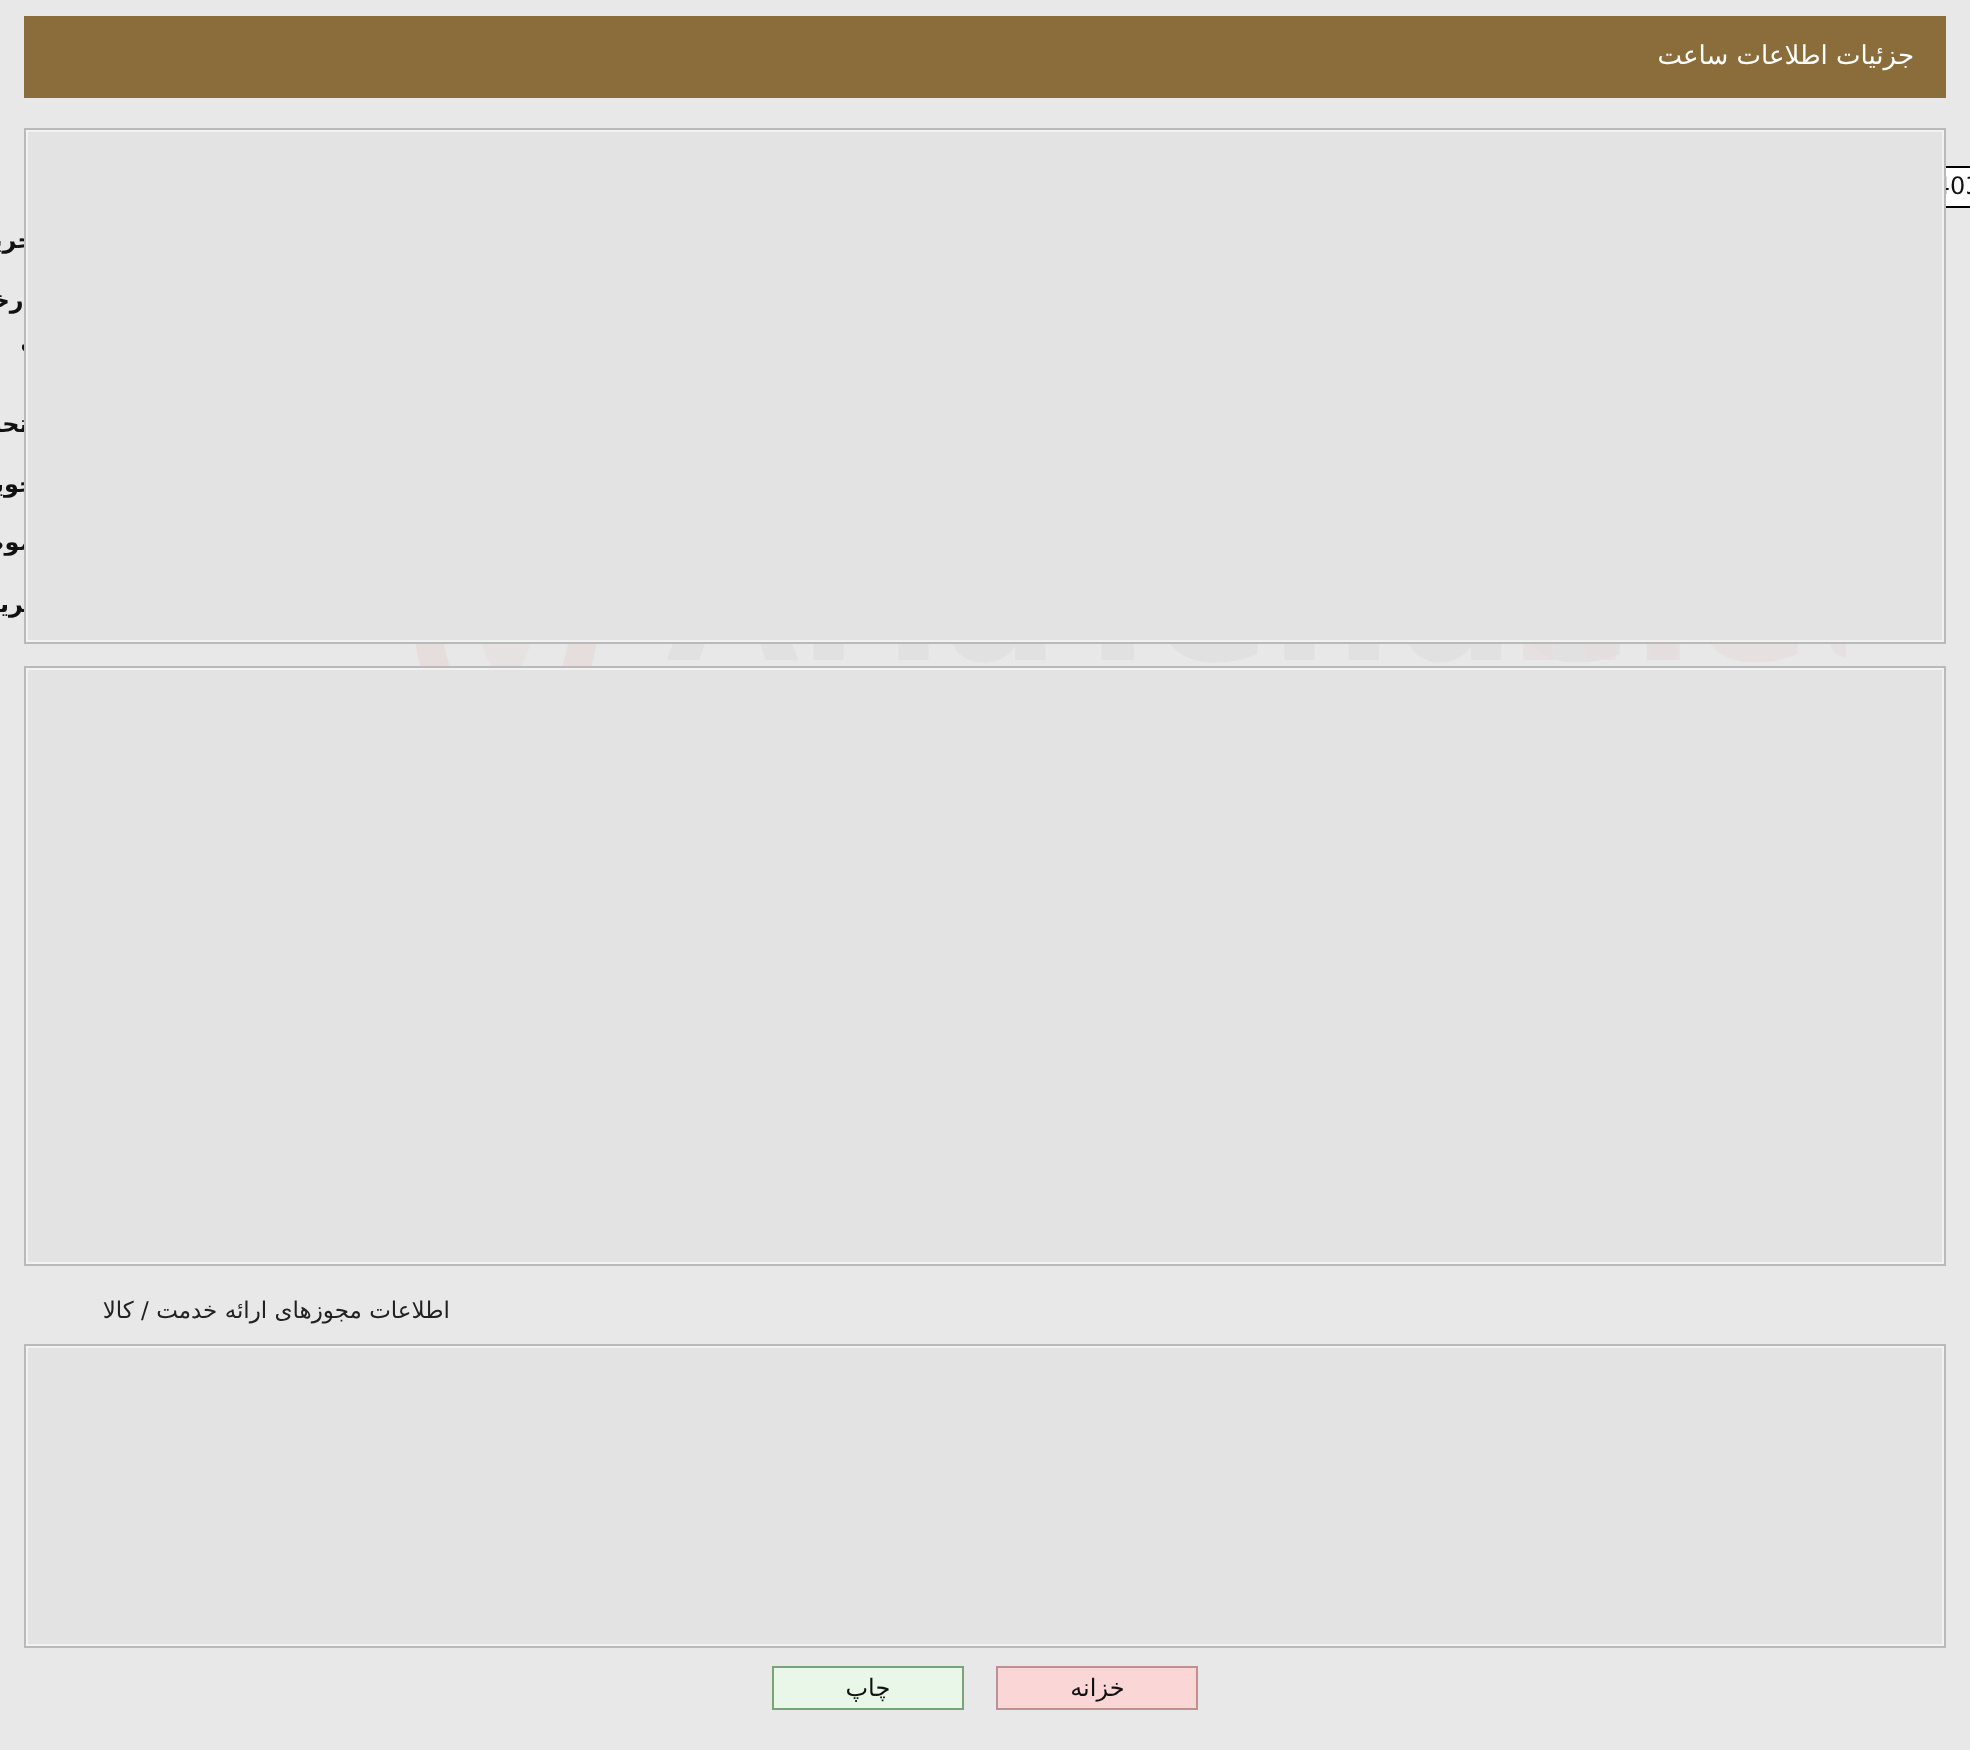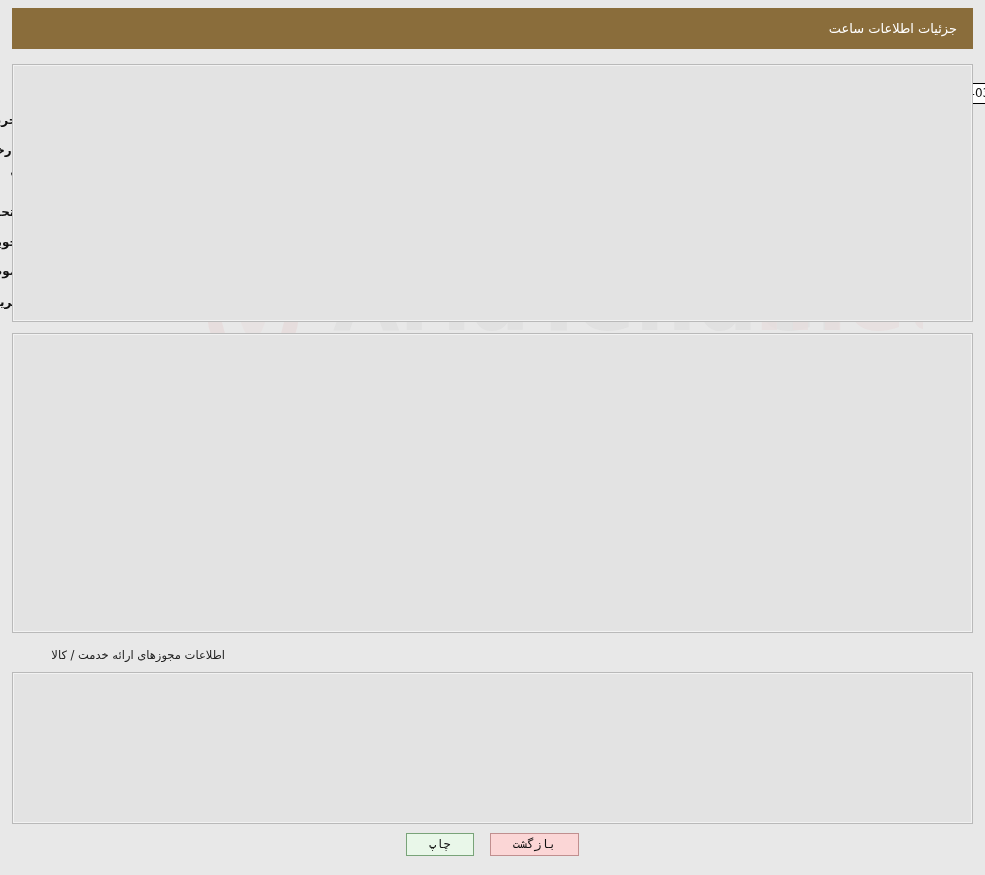--- a/index.html
+++ b/index.html
@@ -225,24 +225,23 @@
     position: absolute;
     top: 833px; left: 0; right: 0;
     display: flex;
     justify-content: center;
     gap: 16px;
     z-index: 3;
   }
   .fbtn {
     border: 1px solid #666;
     font-size: 12px;
-    padding: 3px 22px;
+    padding: 3px 36px;
     cursor: pointer;
     color: #111;
-    font-family: Liberation Mono, monospace;
   }
   .fbtn.print { background: #e9f7e9; border-color: #79a379; }
   .fbtn.back  { background: #fbd6d6; border-color: #c08f8f; }
 </style>
 </head>
 <body>
 
 <div class="watermark">
   <svg width="860" height="240" viewBox="0 0 860 240" xmlns="http://www.w3.org/2000/svg">
     <path d="M150 40 L230 40 L230 120 Q230 175 190 196 Q150 175 150 120 Z" fill="none" stroke="#e3b9b9" stroke-width="14"></path>
@@ -404,15 +403,15 @@
         </div>
       </td>
       <td>
         <span class="btn-detail">مشاهده مجوز</span>
       </td>
     </tr>
   </tbody>
 </table>
 
 <div class="footer">
-  <span class="fbtn back">بازگشت</span>
+  <span class="fbtn back">خزانه</span>
   <span class="fbtn print">چاپ</span>
 </div>
 
 </body></html>

